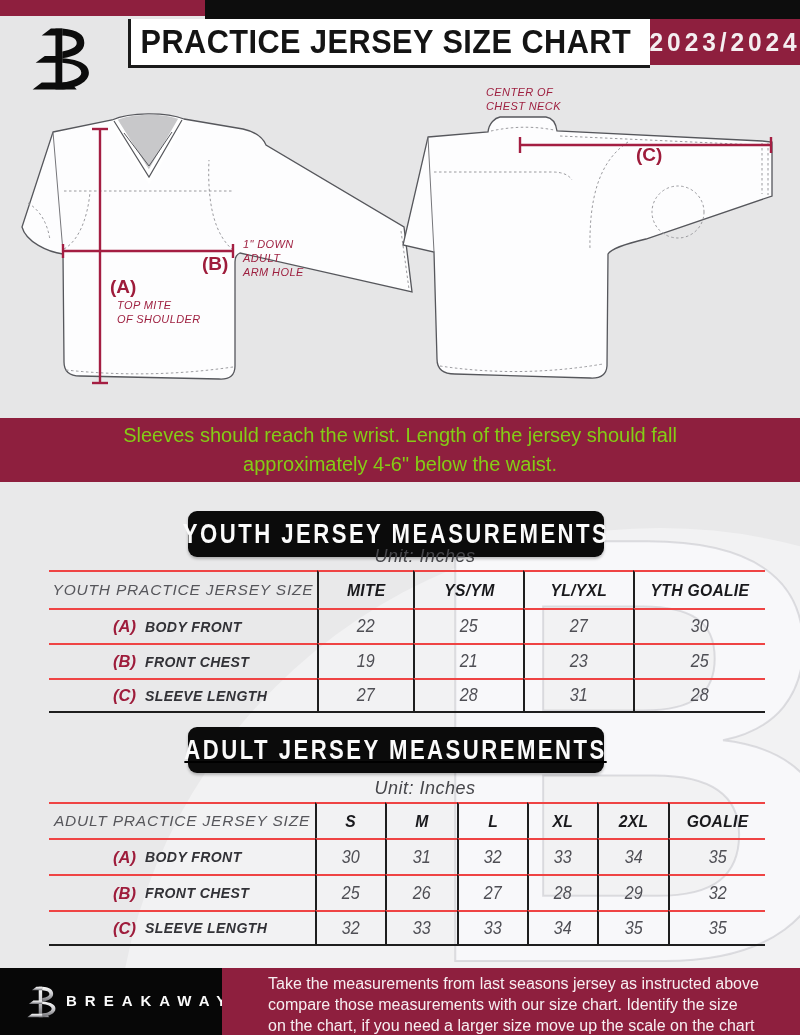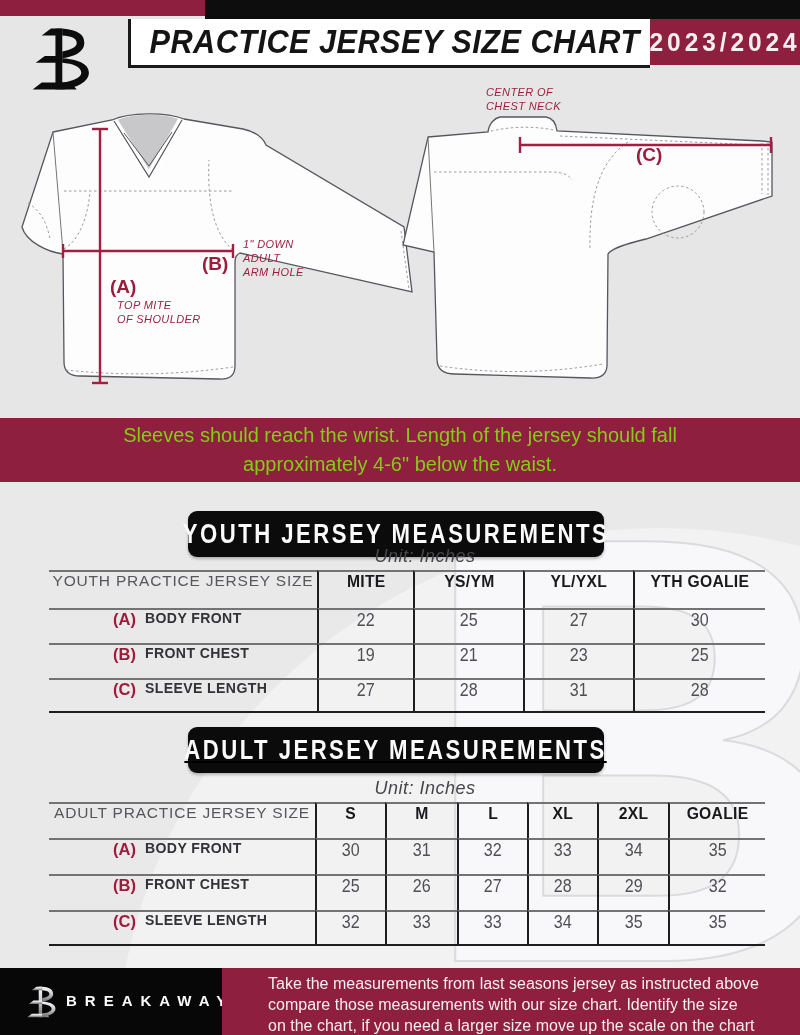--- a/index.html
+++ b/index.html
@@ -3,21 +3,21 @@
 <meta charset="utf-8">
 <style>
   html,body{margin:0;padding:0;background:#bbb;}
   #page{position:relative;width:800px;height:1035px;background:#e6e6e7;overflow:hidden;
         font-family:"Liberation Sans",sans-serif;}
   
   .top-maroon{position:absolute;left:0;top:0;width:205px;height:16px;background:#8E1F3E;}
   .top-black{position:absolute;left:205px;top:0;right:0;height:19px;background:#0D0D0D;}
   .title-box{position:absolute;left:128px;top:19px;width:519px;height:46px;background:#ffffff;
              border-left:3px solid #1a1a1a;border-bottom:3px solid #1a1a1a;
-             display:flex;align-items:center;justify-content:flex-start;font-style:italic;}
+             display:flex;align-items:center;justify-content:flex-end;}
   .title-box span{font-size:33px;font-weight:bold;color:#141414;letter-spacing:.5px;
                   transform:scaleX(.93);white-space:nowrap;}
   .year-box{position:absolute;left:650px;top:19px;width:150px;height:46px;background:#8E1F3E;
             display:flex;align-items:center;justify-content:center;}
   .year-box span{font-size:25px;font-weight:bold;color:#f4eef0;letter-spacing:4px;
                  transform:scaleX(.98);white-space:nowrap;}
   .logo-top{position:absolute;left:22px;top:22px;width:76px;height:74px;}
   
   .diagram-svg{position:absolute;left:0;top:85px;width:800px;height:330px;}
   .ann{position:absolute;color:#9E2040;}
@@ -36,21 +36,21 @@
   .pill{position:absolute;left:188px;width:416px;height:46px;background:#0b0b0b;border-radius:9px;
         display:flex;align-items:center;justify-content:center;box-shadow:0 2px 3px rgba(0,0,0,.25);}
   .pill span{color:#fbfbfb;font-size:27px;font-weight:bold;letter-spacing:3px;
              transform:scaleX(.82);white-space:nowrap;}
   .unit{position:absolute;left:8px;width:800px;text-align:center;font-style:italic;font-size:18px;
         color:#46464a;letter-spacing:.5px;margin-left:17px;}
   
   .meas-table{position:absolute;left:49px;width:716px;display:grid;}
   .youth-grid{grid-template-columns:268px 96px 110px 110px 132px;grid-template-rows:38px 35px 35px 35px;}
   .adult-grid{grid-template-columns:266px 70px 72px 70px 70px 71px 97px;grid-template-rows:36px 36px 36px 36px;}
-  .tcell{display:flex;justify-content:center;border-top:2px solid #737373;}
+  .tcell{display:flex;align-items:center;justify-content:center;border-top:2px solid #ef4444;font-style:italic;}
   .tcell.bottom{border-bottom:2px solid #1E1E1E;}
   .tcell.vline{border-left:2px solid #1E1E1E;}
   .hdr-label{color:#56565b;font-size:15.5px;letter-spacing:.8px;}
   .hdr-size span{font-size:16.5px;font-weight:bold;color:#19191c;letter-spacing:.3px;transform:scaleX(.95);}
   .row-label{justify-content:flex-start;padding-left:64px;gap:9px;}
   .row-key{color:#9E1C3B;font-weight:bold;font-size:16.5px;}
   .row-name{color:#323237;font-weight:bold;font-size:14.5px;letter-spacing:.4px;transform:scaleX(.97);transform-origin:left;}
   .val span{display:inline-block;font-size:17.5px;color:#4f4f55;transform:scaleX(.92);}
   
   .footer-black{position:absolute;left:0;top:968px;width:222px;height:67px;background:#070707;}

